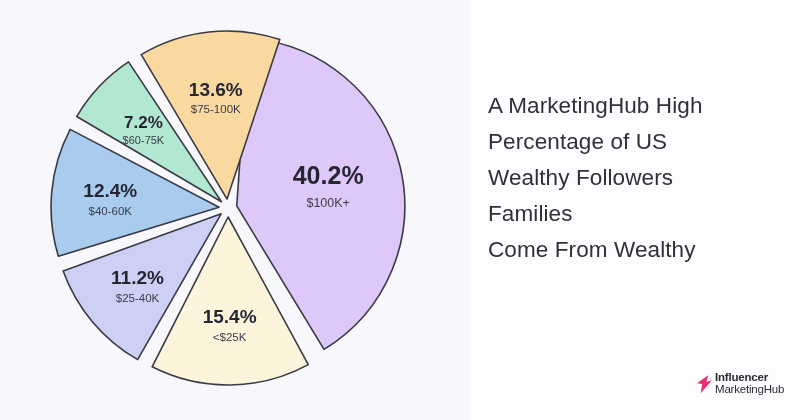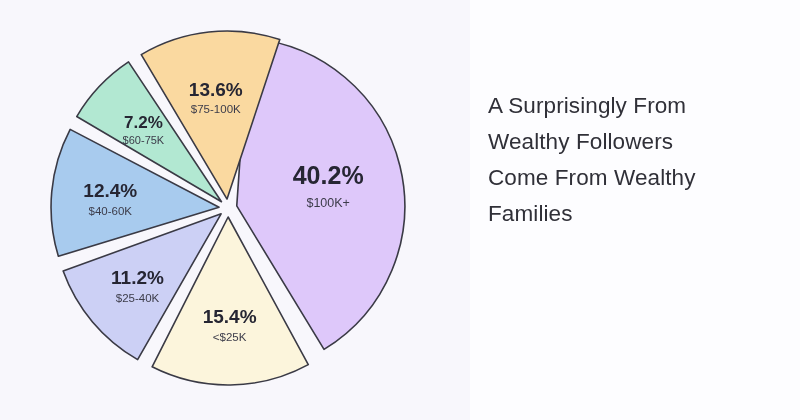--- a/index.html
+++ b/index.html
@@ -136,20 +136,30 @@
           <text x="100.30534067458241" y="206.94179656381647" text-anchor="middle" class="sub-label" font-size="11.5">$40-60K</text>
           <text x="133.40941660435055" y="119.86671352812446" text-anchor="middle" class="pct-label" font-size="17">7.2%</text>
           <text x="133.40941660435055" y="135.84671352812447" text-anchor="middle" class="sub-label" font-size="11">$60-75K</text>
           <text x="205.7787929083065" y="87.50187691689278" text-anchor="middle" class="pct-label" font-size="19">13.6%</text>
           <text x="205.7787929083065" y="105.36187691689278" text-anchor="middle" class="sub-label" font-size="11.5">$75-100K</text>
         </g>
     </svg>
   </div>
 
   <div class="headline">
-    <span class="headline-line">A Surprisingly From</span>
+    <span class="headline-line">A MarketingHub High</span>
+    <span class="headline-line">Percentage of US</span>
     <span class="headline-line">Wealthy Followers</span>
+    <span class="headline-line">Families</span>
     <span class="headline-line">Come From Wealthy</span>
-    <span class="headline-line">Families</span>
   </div>
 
+  <div class="logo">
+    <svg class="logo-arrow" viewBox="0 0 15 20">
+      <path id="logo-arrow-path" d="M0 9.2 L11.2 1.2 L9.4 8.0 L15 6.2 L3.6 19.2 L5.2 10.0 Z" fill="#e8306e"></path>
+    </svg>
+    <div class="logo-text">
+      <span class="logo-top">Influencer</span>
+      <span class="logo-bottom">MarketingHub</span>
+    </div>
+  </div>
 
 </div>
 
 </body></html>

